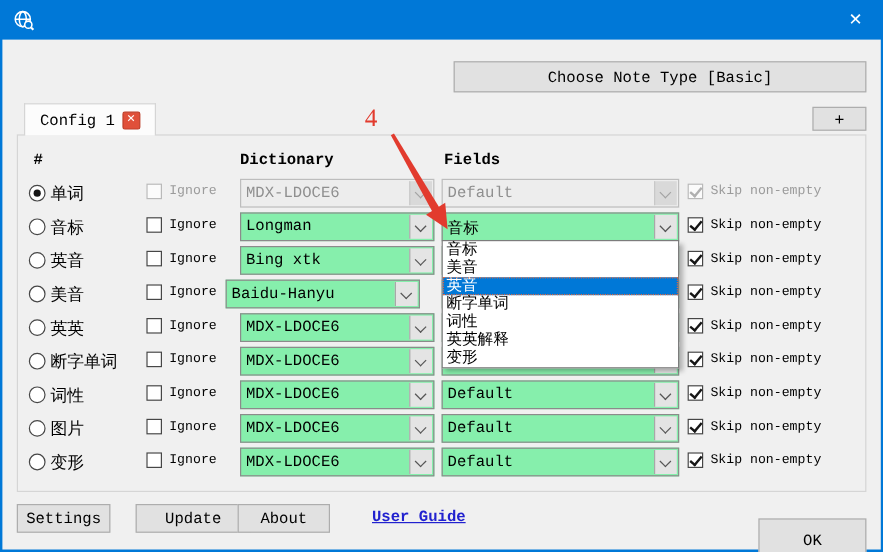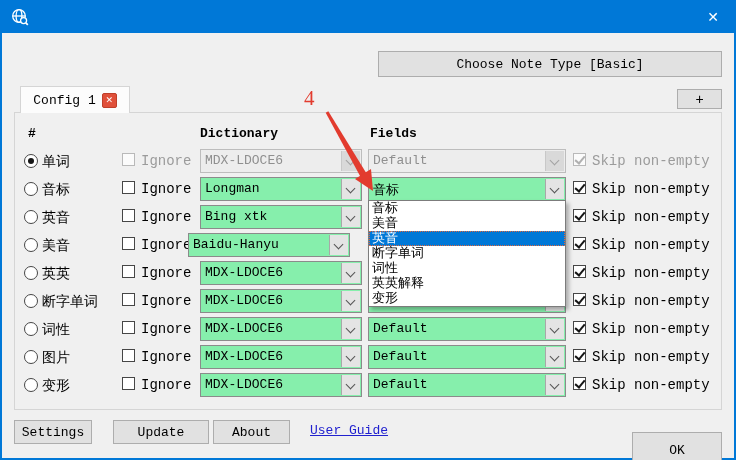--- a/index.html
+++ b/index.html
@@ -32,42 +32,42 @@
   
   .hdr{position:absolute;height:16px;font-weight:bold;font-size:13px;z-index:2}
   .hdrtext{position:absolute;top:126px}
 
   
   .row{position:absolute;left:0;width:736px;height:24px;z-index:2}
   .radio{position:absolute;left:24px;top:5px;width:14px;height:14px;border:1px solid #464646;border-radius:50%;background:#fff}
   .radio.sel::after{content:'';position:absolute;left:3px;top:3px;width:6px;height:6px;border-radius:50%;background:#161616}
   .rowlabel{position:absolute;left:42px;top:4px;font-size:14px;color:#000;white-space:nowrap}
 
-  .cbwrap{position:absolute;display:flex;align-items:flex-start;gap:6px;top:4px;font-size:14px;color:#000;white-space:nowrap}
+  .cbwrap{position:absolute;display:flex;align-items:center;gap:6px;top:4px;font-size:11px;color:#000;white-space:nowrap}
   .cb{position:relative;width:13px;height:13px;border:1px solid #464646;background:#fff;flex:0 0 auto}
   .cb.checked::after{content:'';position:absolute;left:3px;top:0px;width:4px;height:8px;border:solid #161616;border-width:0 2px 2px 0;transform:rotate(40deg)}
   .cbwrap.disabled{color:var(--dis)}
   .cbwrap.disabled .cb{border-color:#b9b9b9;background:#fbfbfb}
   .cbwrap.disabled .cb.checked::after{border-color:#b0b0b0}
 
   .combo{position:absolute;top:0;height:24px;background:#86efac;border:1px solid #8b8b8b;font-size:13px}
   .combo .cval{position:absolute;left:4px;top:3px;white-space:nowrap;overflow:hidden;max-width:calc(100% - 26px)}
   .combo .carea{position:absolute;top:1px;right:1px;bottom:1px;width:19px;background:#e4e4e4;border-left:1px solid #a8a8a8}
   .combo .chev{position:absolute;left:5px;top:6px;width:7px;height:7px;border:solid #555;border-width:0 1.5px 1.5px 0;transform:rotate(45deg)}
   .combo.disabled{background:#ededed;border-color:#bdbdbd;color:#8f8f8f}
   .combo.disabled .carea{background:#d9d9d9;border-left-color:#c8c8c8}
   .combo.disabled .chev{border-color:#a3a3a3}
 
   
   .ddlist{position:absolute;left:368px;top:200px;width:198px;background:#fff;border:1px solid #7c7c7c;box-shadow:3px 3px 4px rgba(0,0,0,.28);z-index:20}
   .dditem{height:15px;line-height:15px;font-size:13px;padding-left:3px;color:#000;white-space:nowrap}
   .dditem.hl{background:var(--sel);color:#fff;outline:1px dotted #e2683c;outline-offset:-1px}
 
   
-  .link{position:absolute;left:310px;top:423px;font-size:13px;font-weight:normal;color:var(--link);text-decoration:underline;z-index:2}
+  .link{position:absolute;left:310px;top:423px;font-size:13px;font-weight:bold;color:var(--link);text-decoration:underline;z-index:2}
 
   
   .annot4{position:absolute;left:304px;top:86px;font-family:"Liberation Serif","DejaVu Serif",serif;font-size:21px;color:var(--red);z-index:30}
   .arrowsvg{position:absolute;left:0;top:0;width:736px;height:460px;z-index:30;pointer-events:none}
 </style>
 </head>
 <body>
 
 <div class="window">
 
@@ -330,21 +330,21 @@
       <div class="dditem">美音</div>
       <div class="dditem hl">英音</div>
       <div class="dditem">断字单词</div>
       <div class="dditem">词性</div>
       <div class="dditem">英英解释</div>
       <div class="dditem">变形</div>
     </div>
 
   <button class="pbtn" style="left:14px;top:420px;width:78px;height:24px">Settings</button>
   <button class="pbtn" style="left:113px;top:420px;width:96px;height:24px">Update</button>
-  <button class="pbtn" style="left:213px;top:420px;width:77px;height:24px">About</button>
+  <button class="pbtn" style="left:198px;top:420px;width:77px;height:24px">About</button>
   <a class="link" href="#">User Guide</a>
   <button class="pbtn" style="left:632px;top:432px;width:90px;height:36px">OK</button>
 
   <span class="annot4">4</span>
   <svg class="arrowsvg" viewBox="0 0 736 460">
     <polygon points="328.3,111.3 367,174.3 361,177.8 325.7,112.8" fill="#e23b2e"></polygon>
     <polygon points="373,191 371,169 355,179" fill="#e23b2e"></polygon>
   </svg>
 
 </div>

